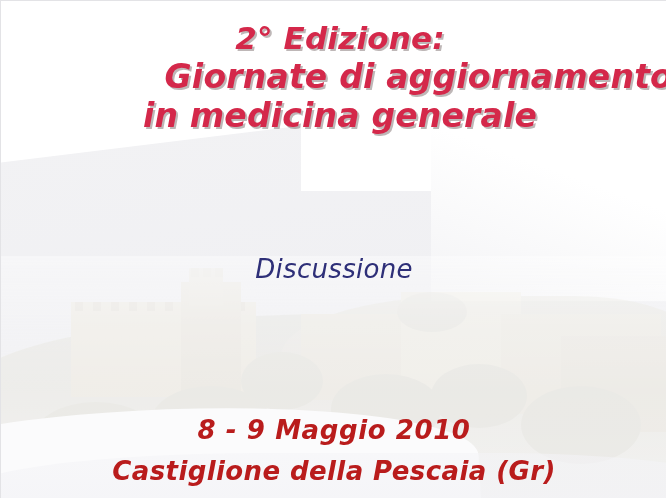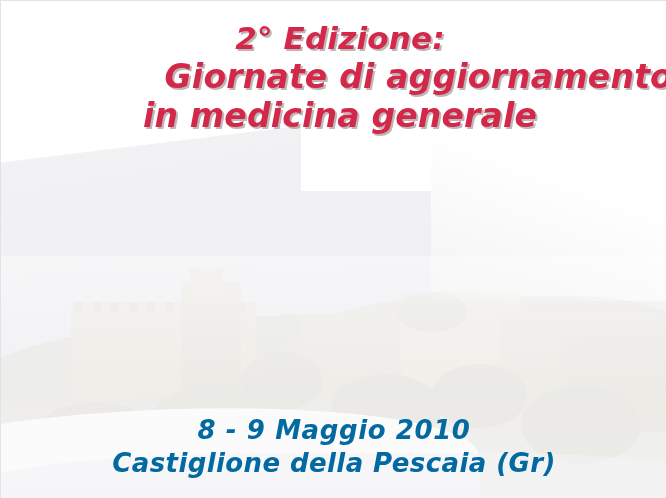--- a/index.html
+++ b/index.html
@@ -205,28 +205,28 @@
 
   .footer-block {
     position: absolute;
     left: 0; top: 415px;
     width: 666px;
     text-align: center;
     line-height: 1.12;
   }
   .footer-line {
     display: block;
-    color: #0369a1;
+    color: #b91c1c;
     font-weight: bold;
     font-style: italic;
     font-family: "DejaVu Sans", "Liberation Sans", sans-serif;
     white-space: nowrap;
   }
   .footer-line-1 { font-size: 26px; letter-spacing: 0.6px; }
-  .footer-line-2 { font-size: 26px; letter-spacing: 0.4px; margin-top: 4px; }
+  .footer-line-2 { font-size: 26px; letter-spacing: 0.4px; margin-top: 12px; }
 </style>
 </head>
 <body>
 
 <div id="slide">
 
   <div class="bg-layer">
     <div class="bg-field"></div>
     <div class="bg-top-white"></div>
     <div class="bg-top-white2"></div>
@@ -274,19 +274,20 @@
     <div class="wave"></div>
     <div class="wave2"></div>
   </div>
 
   <div class="title-block">
     <span class="title-line title-line-1">2° Edizione:</span>
     <span class="title-line title-line-2">Giornate di aggiornamento</span>
     <span class="title-line title-line-3">in medicina generale</span>
   </div>
 
+  <div class="subtitle">Discussione</div>
 
   <div class="footer-block">
     <span class="footer-line footer-line-1">8 - 9 Maggio 2010</span>
     <span class="footer-line footer-line-2">Castiglione della Pescaia (Gr)</span>
   </div>
 
 </div>
 
 </body></html>

